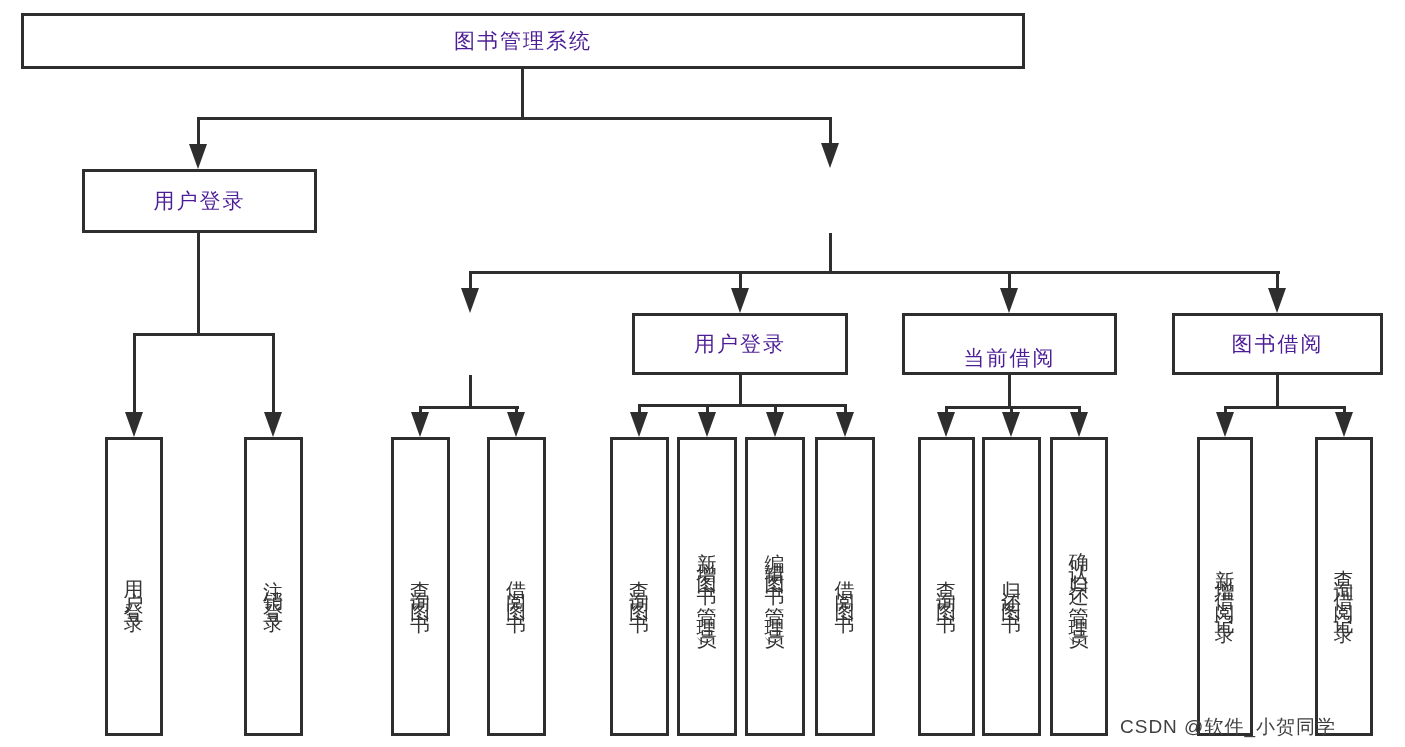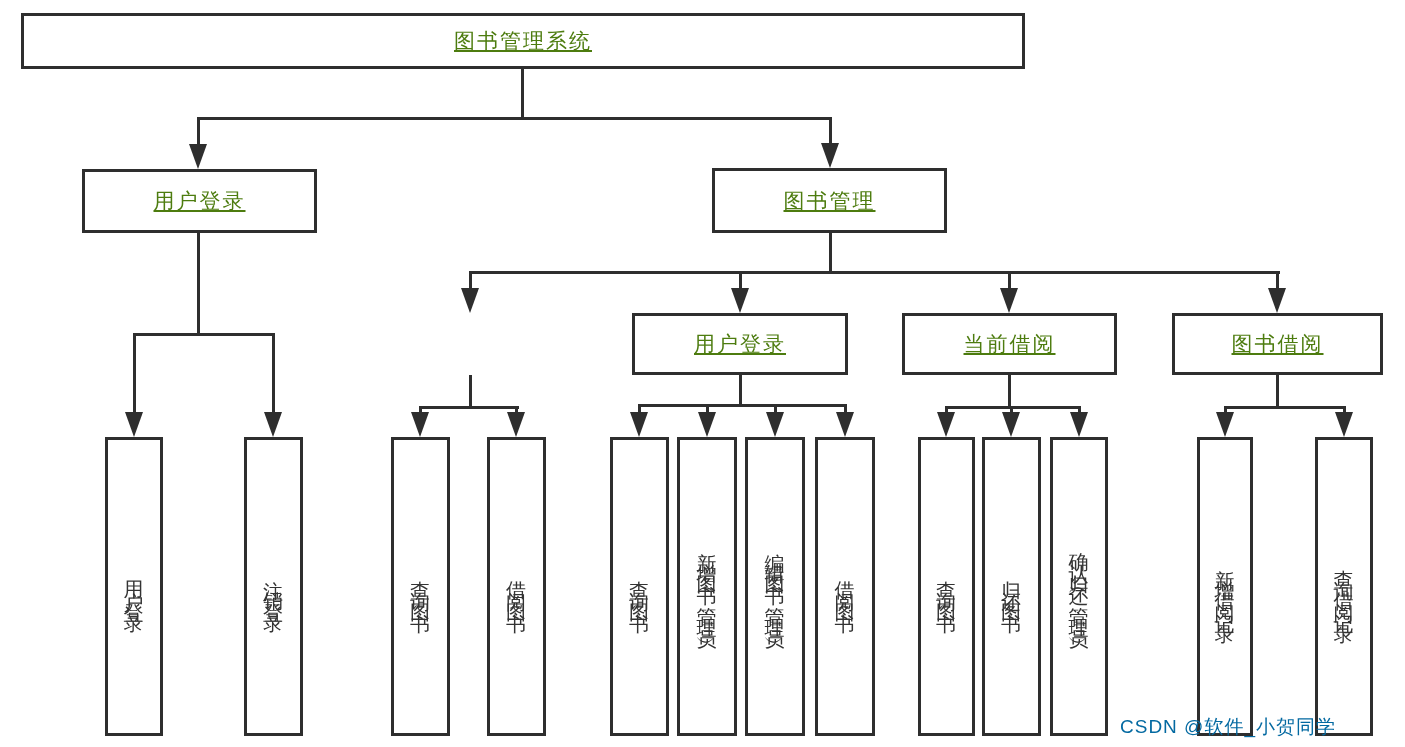--- a/index.html
+++ b/index.html
@@ -3,61 +3,58 @@
 <meta charset="utf-8">
 <style>
   html,body{margin:0;padding:0;background:#ffffff;}
   .stage{
     position:relative;width:1405px;height:747px;background:#ffffff;
     font-family:"Liberation Sans","DejaVu Sans",sans-serif;color:#303030;overflow:hidden;
   }
   .node{
     position:absolute;box-sizing:border-box;border:3px solid #2e2e2e;background:#ffffff;
     display:flex;align-items:center;justify-content:center;
-    font-size:21px;letter-spacing:2px;color:#4d7c0f;white-space:nowrap;text-decoration:underline;
+    font-size:21px;letter-spacing:2px;color:#4c1d95;white-space:nowrap;
   }
   .vnode{
     position:absolute;box-sizing:border-box;border:3px solid #2e2e2e;background:#ffffff;
     display:flex;align-items:center;justify-content:center;
     writing-mode:vertical-rl;text-orientation:mixed;
     font-size:20px;letter-spacing:11px;color:#333333;line-height:1;
   }
   .h{position:absolute;height:3px;background:#2e2e2e;}
   .v{position:absolute;width:3px;background:#2e2e2e;}
   .arw{
     position:absolute;width:0;height:0;
     border-left:9px solid transparent;border-right:9px solid transparent;
     border-top:25px solid #2e2e2e;
   }
   .watermark{
     position:absolute;left:1120px;top:714px;z-index:5;
-    color:#0369a1;font-size:19px;letter-spacing:1px;white-space:nowrap;
+    color:#404040;font-size:19px;letter-spacing:1px;white-space:nowrap;
   }
 </style>
 </head>
 <body>
 
 <div class="stage">
 
   <div class="node" style="left:21px;top:13px;width:1004px;height:56px;">
     <span>图书管理系统</span>
   </div>
 
   <div class="v" style="left:521px;top:69px;height:49px;"></div>
   <div class="h" style="left:197px;top:117px;width:635px;"></div>
   <div class="v" style="left:197px;top:117px;height:29px;"></div>
   <div class="arw" style="left:189px;top:144px;"></div>
   <div class="v" style="left:829px;top:117px;height:28px;"></div>
   <div class="arw" style="left:821px;top:143px;"></div>
 
   <div class="node" style="left:82px;top:169px;width:235px;height:64px;">
     <span>用户登录</span>
-  </div>
-  <div class="node" style="left:712px;top:168px;width:235px;height:65px;">
-    <span>图书管理</span>
   </div>
 
   <div class="v" style="left:197px;top:233px;height:103px;"></div>
   <div class="h" style="left:133px;top:333px;width:142px;"></div>
   <div class="v" style="left:133px;top:333px;height:80px;"></div>
   <div class="arw" style="left:125px;top:412px;"></div>
   <div class="v" style="left:272px;top:333px;height:80px;"></div>
   <div class="arw" style="left:264px;top:412px;"></div>
 
   <div class="v" style="left:829px;top:233px;height:41px;"></div>
@@ -67,21 +64,21 @@
   <div class="v" style="left:739px;top:271px;height:18px;"></div>
   <div class="arw" style="left:731px;top:288px;"></div>
   <div class="v" style="left:1008px;top:271px;height:18px;"></div>
   <div class="arw" style="left:1000px;top:288px;"></div>
   <div class="v" style="left:1276px;top:271px;height:18px;"></div>
   <div class="arw" style="left:1268px;top:288px;"></div>
 
   <div class="node" style="left:632px;top:313px;width:216px;height:62px;">
     <span>用户登录</span>
   </div>
-  <div class="node" style="left:902px;top:313px;width:215px;height:62px;">
+  <div class="node" style="left:902px;top:313px;width:215px;height:62px;align-items:flex-end;">
     <span>当前借阅</span>
   </div>
   <div class="node" style="left:1172px;top:313px;width:211px;height:62px;">
     <span>图书借阅</span>
   </div>
 
   <div class="v" style="left:469px;top:375px;height:34px;"></div>
   <div class="h" style="left:419px;top:406px;width:100px;"></div>
   <div class="v" style="left:419px;top:406px;height:8px;"></div>
   <div class="arw" style="left:411px;top:412px;"></div>

